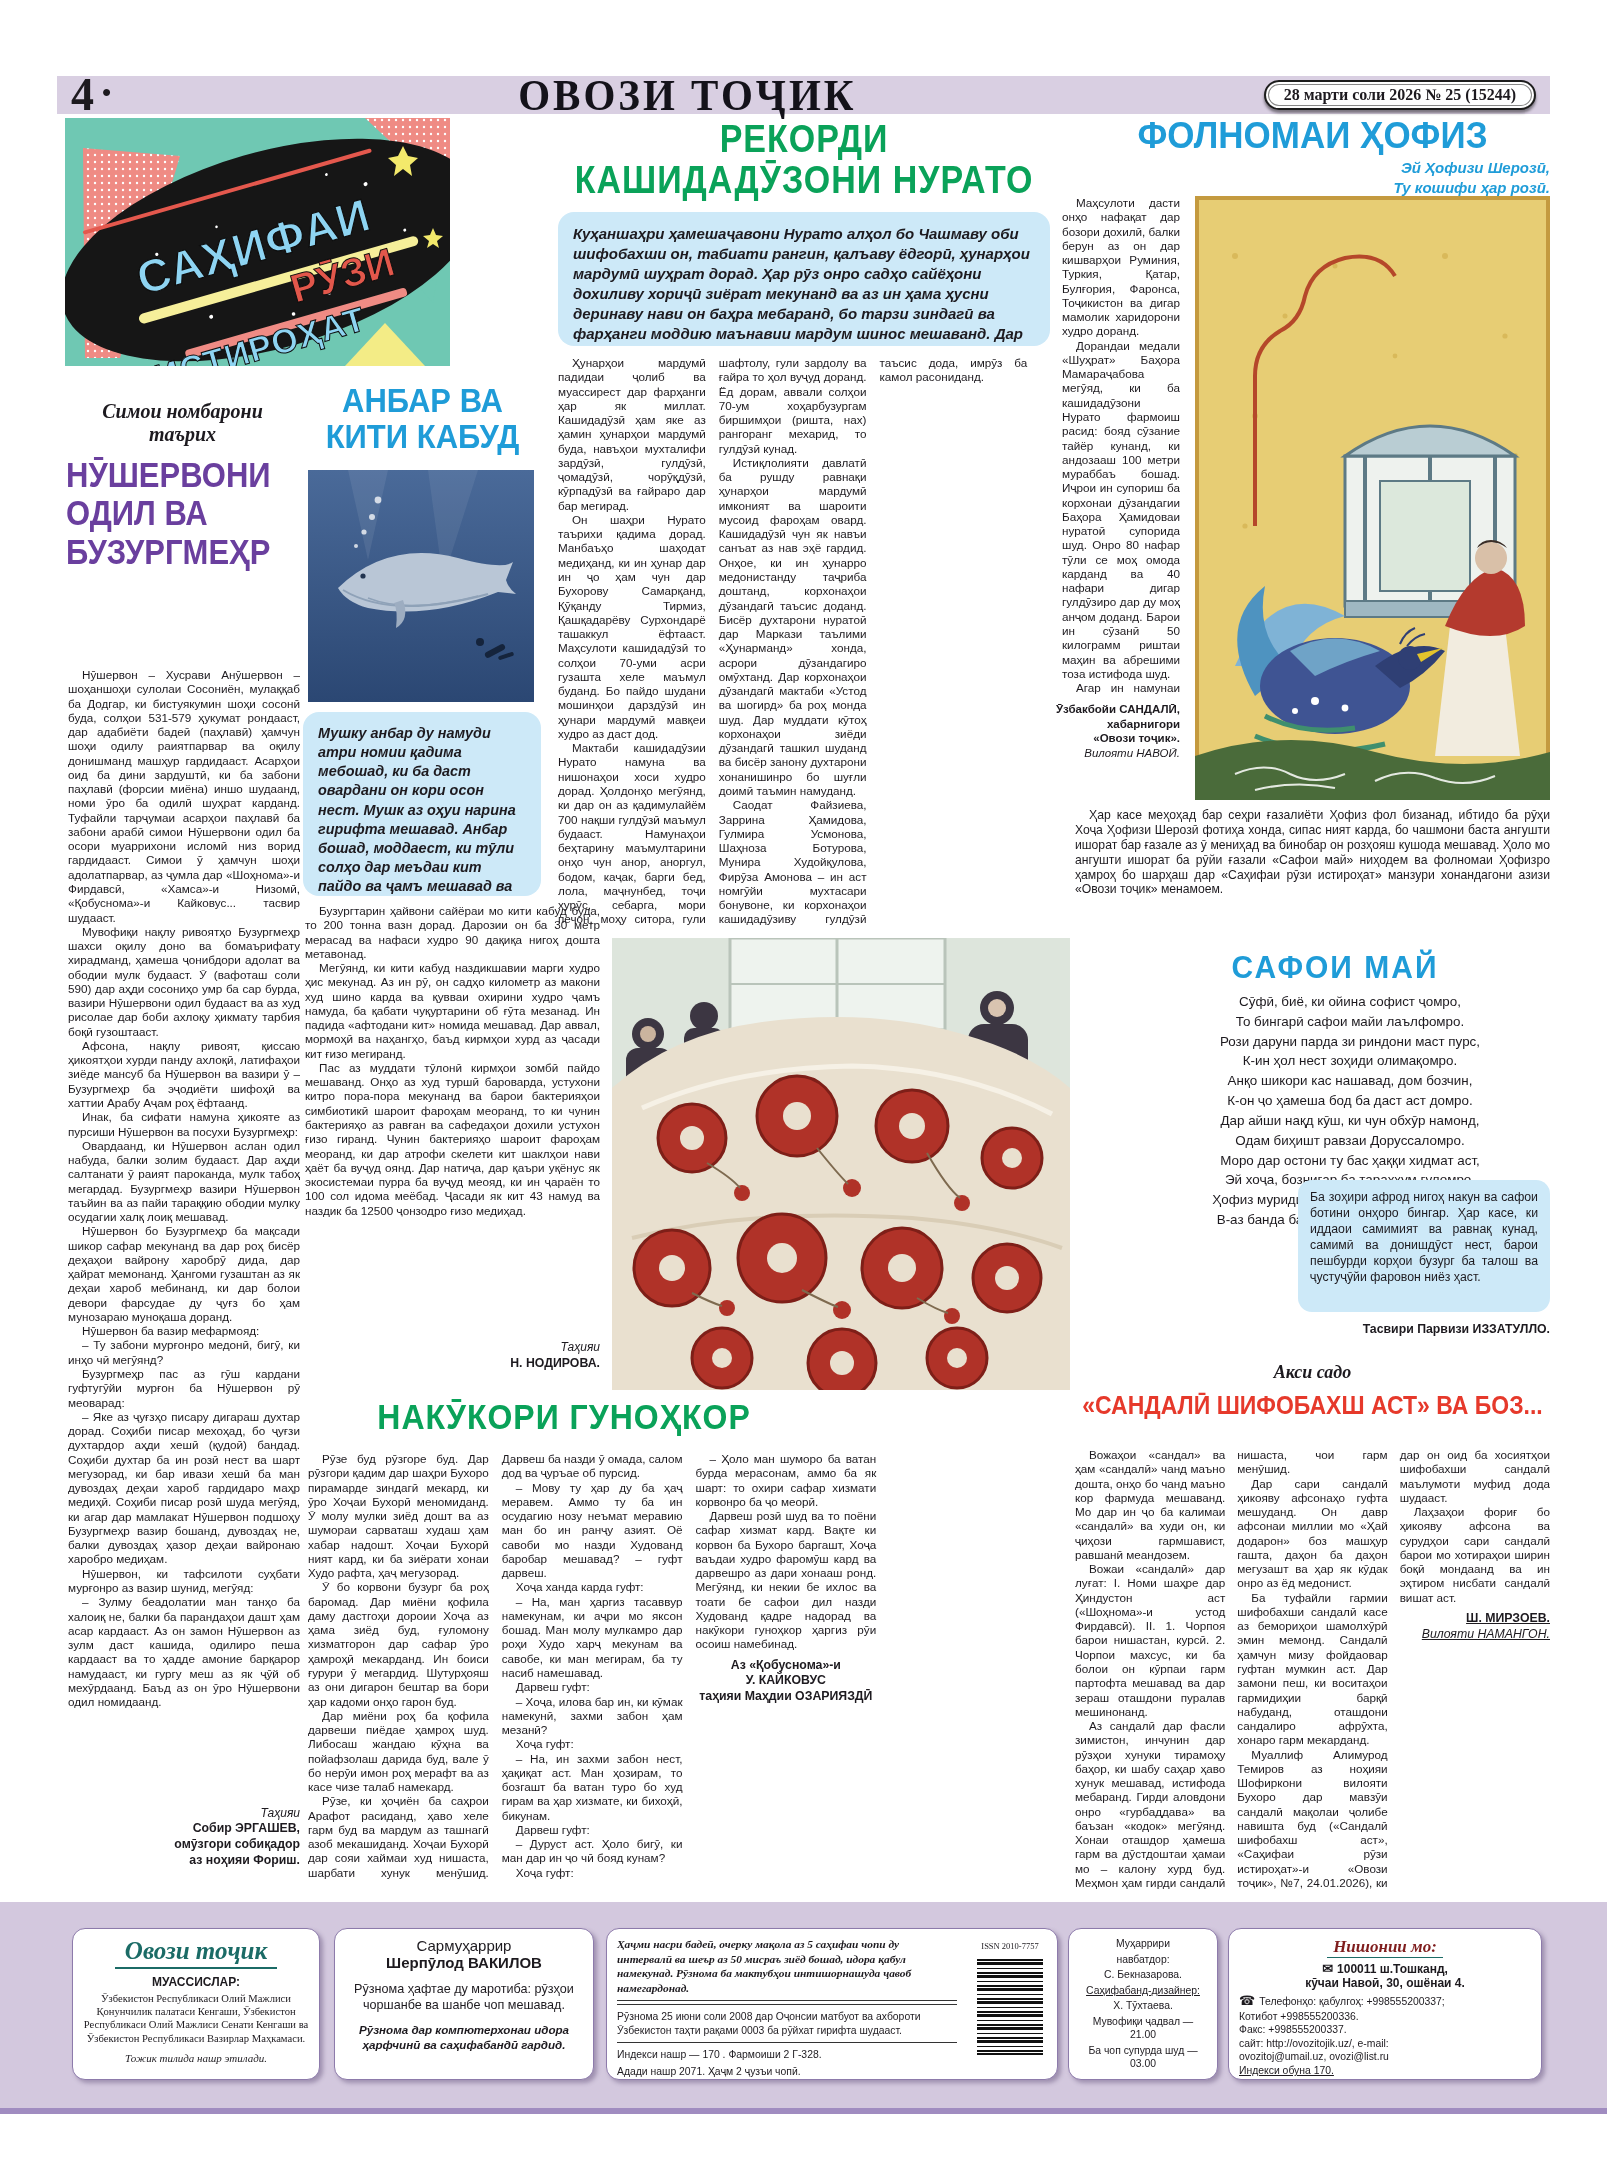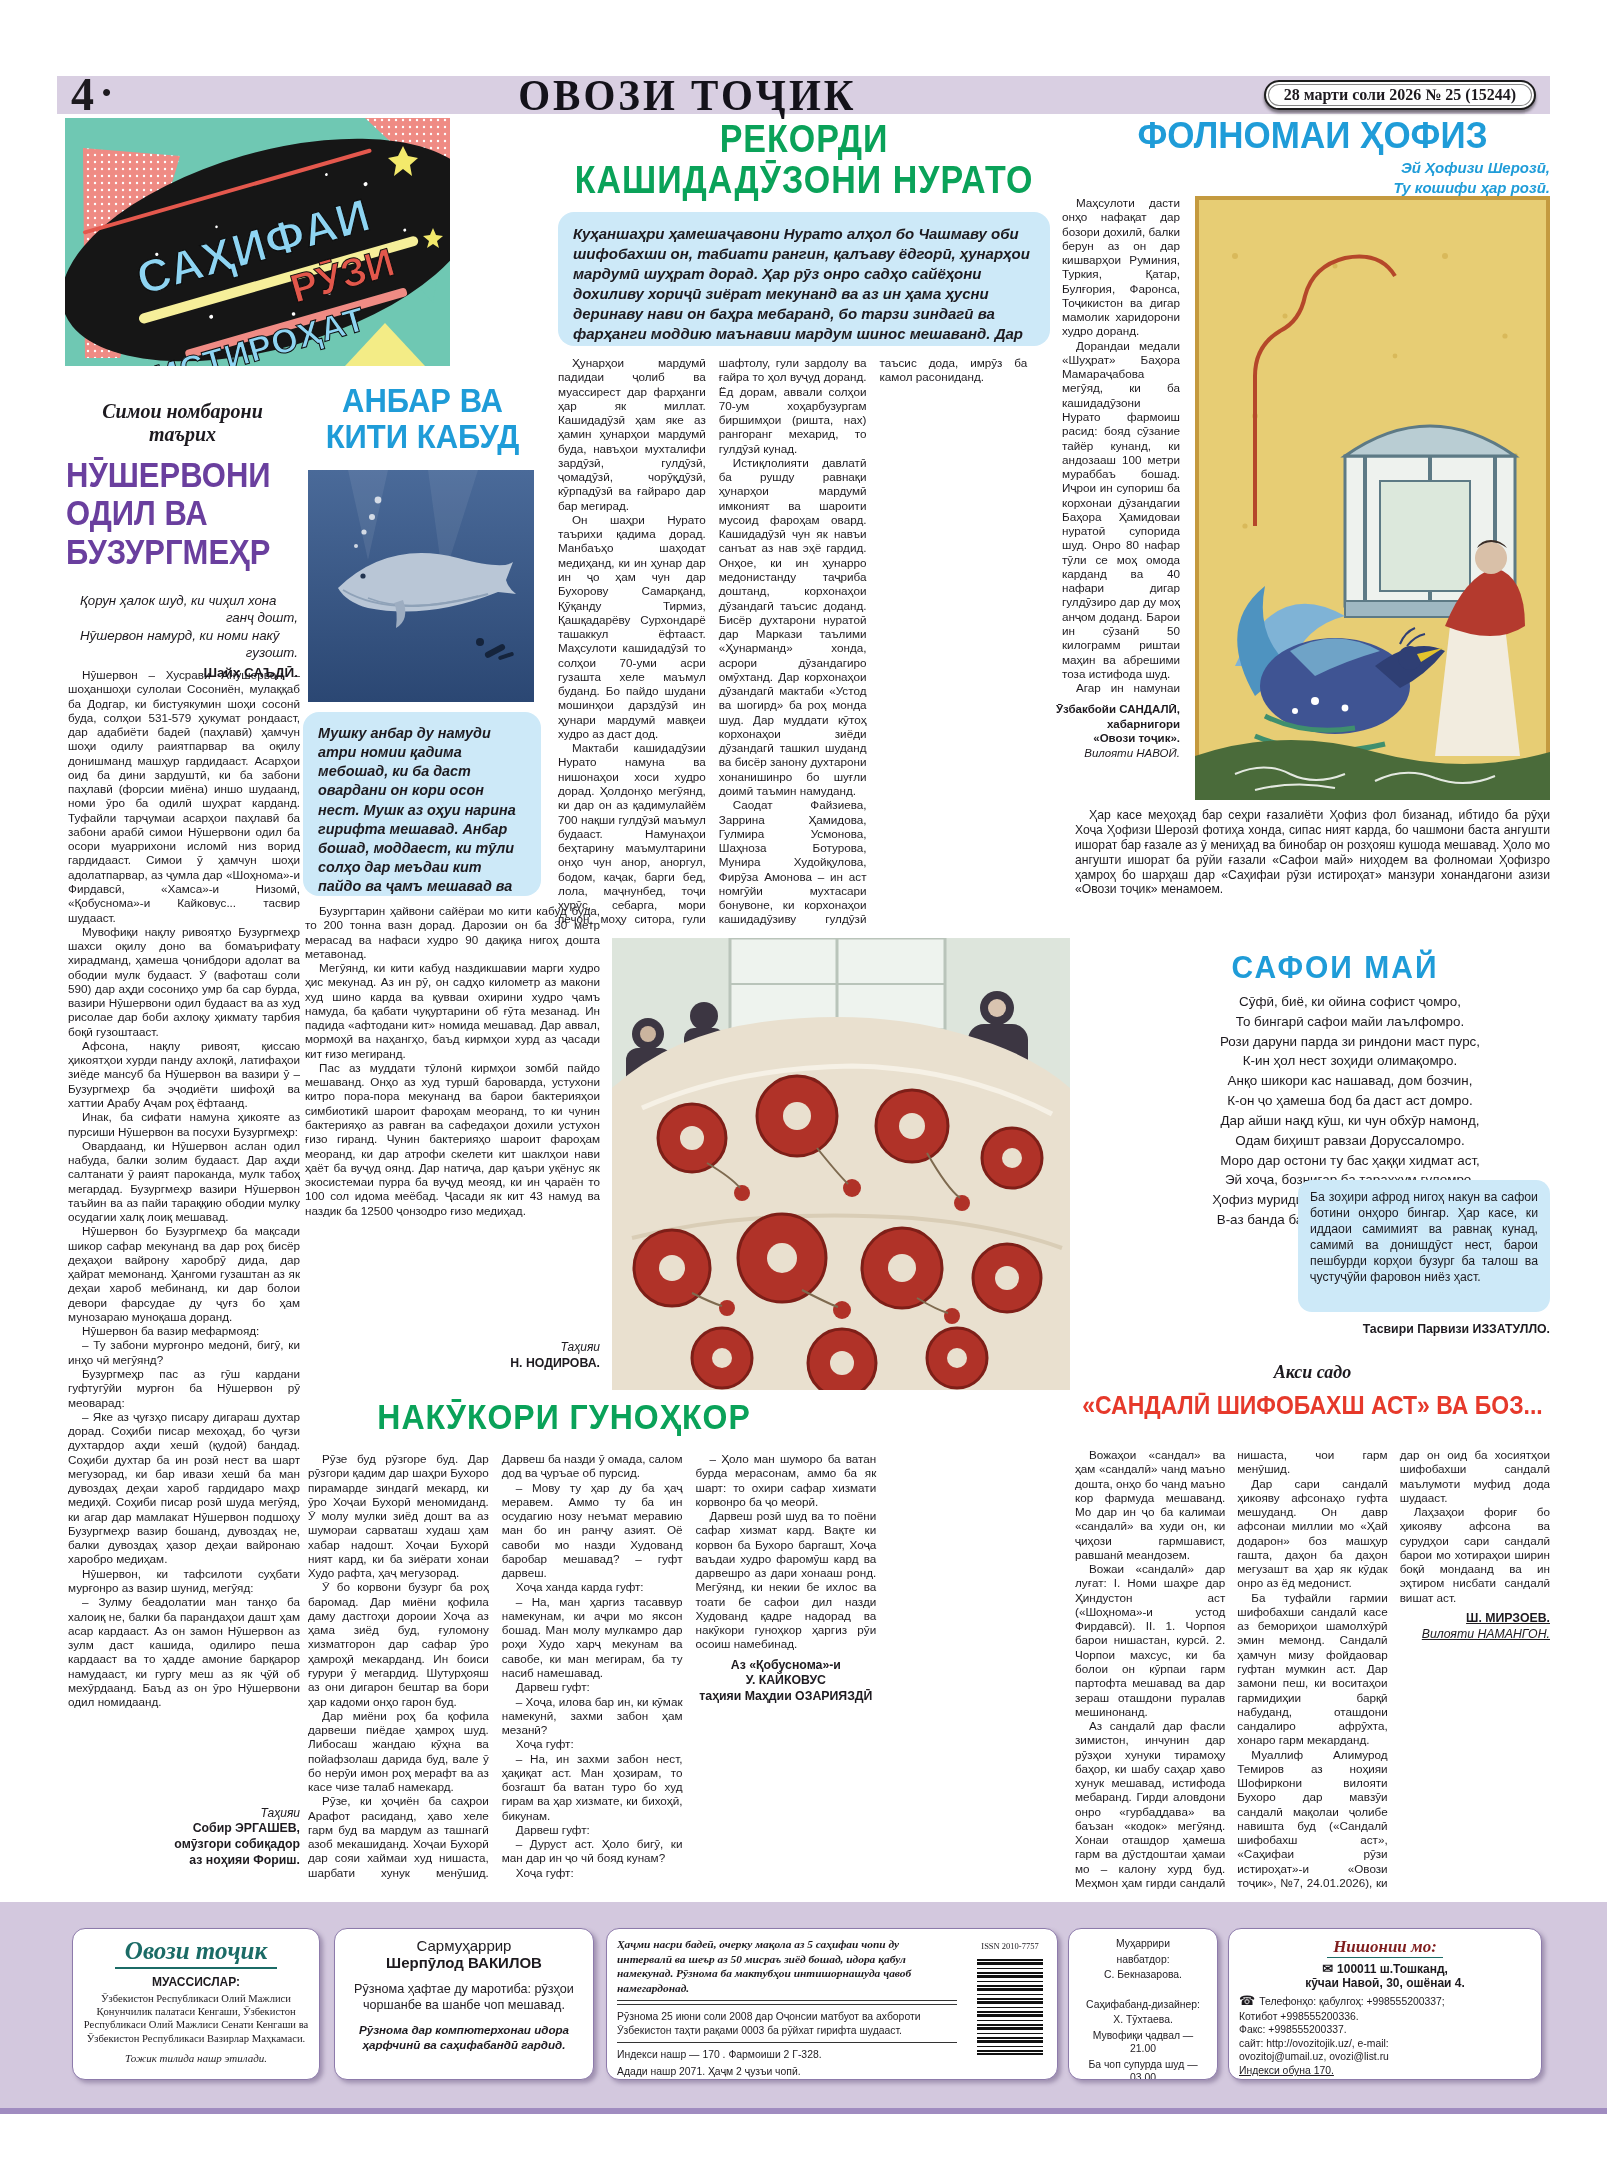--- a/index.html
+++ b/index.html
@@ -122,29 +122,20 @@
   </div>
 
   <div class="abs kicker" style="left:65px;top:400px;width:235px;">
     <div>Симои номбарони</div>
     <div>таърих</div>
   </div>
   <div class="abs hl hl-purple" style="left:66px;top:456px;width:240px;">
     <div>НӮШЕРВОНИ</div>
     <div>ОДИЛ ВА</div>
     <div>БУЗУРГМЕҲР</div>
-  </div>
-  <div class="abs epigraph" style="left:80px;top:592px;width:218px;">
-    <div>
-        <div>Қорун ҳалок шуд, ки чиҳил хона</div>
-        <div>ганҷ дошт,</div>
-        <div>Нӯшервон намурд, ки номи накӯ</div>
-        <div>гузошт.</div>
-      </div>
-    <div class="ep-author">Шайх САЪДӢ.</div>
   </div>
   <div class="abs bodytext" style="left:68px;top:668px;width:232px;height:1130px;">
     <div>
         <p>Нӯшервон – Хусрави Анӯшервон – шоҳаншоҳи сулолаи Сосониён, мулаққаб ба Додгар, ки бистуякумин шоҳи сосонӣ буда, солҳои 531-579 ҳукумат рондааст, дар адабиёти бадеӣ (паҳлавӣ) ҳамчун шоҳи одилу раиятпарвар ва оқилу донишманд машҳур гардидааст. Асарҳои оид ба дини зардуштӣ, ки ба забони паҳлавӣ (форсии миёна) иншо шудаанд, номи ӯро ба одилӣ шуҳрат карданд. Туфайли тарҷумаи асарҳои паҳлавӣ ба забони арабӣ симои Нӯшервони одил ба осори муаррихони исломӣ низ ворид гардидааст. Симои ӯ ҳамчун шоҳи адолатпарвар, аз ҷумла дар «Шоҳнома»-и Фирдавсӣ, «Хамса»-и Низомӣ, «Қобуснома»-и Кайковус... тасвир шудааст.</p>
         <p>Мувофиқи нақлу ривоятҳо Бузургмеҳр шахси оқилу доно ва бомаърифату хирадманд, ҳамеша ҷонибдори адолат ва ободии мулк будааст. Ӯ (вафоташ соли 590) дар аҳди сосониҳо умр ба сар бурда, вазири Нӯшервони одил будааст ва аз худ рисолае дар боби ахлоқу ҳикмату тарбия боқӣ гузоштааст.</p>
         <p>Афсона, нақлу ривоят, қиссаю ҳикоятҳои хурди панду ахлоқӣ, латифаҳои зиёде мансуб ба Нӯшервон ва вазири ӯ – Бузургмеҳр ба эҷодиёти шифоҳӣ ва хаттии Арабу Аҷам роҳ ёфтаанд.</p>
         <p>Инак, ба сифати намуна ҳикояте аз пурсиши Нӯшервон ва посухи Бузургмеҳр:</p>
         <p>Овардаанд, ки Нӯшервон аслан одил набуда, балки золим будааст. Дар аҳди салтанати ӯ раият пароканда, мулк табоҳ мегардад. Бузургмеҳр вазири Нӯшервон таъйин ва аз пайи тараққию ободии мулку осудагии халқ лоиқ мешавад.</p>
         <p>Нӯшервон бо Бузургмеҳр ба мақсади шикор сафар мекунанд ва дар роҳ бисёр деҳаҳои вайрону харобрӯ дида, дар ҳайрат мемонанд. Ҳангоми гузаштан аз як деҳаи хароб мебинанд, ки дар болои девори фарсудае ду ҷуғз бо ҳам мунозараю муноқаша доранд.</p>
         <p>Нӯшервон ба вазир мефармояд:</p>
@@ -471,21 +462,21 @@
 
     <div class="issn">ISSN 2010-7757</div>
     <div class="barcode"></div>
   </div>
 
   <div class="fbox fb-center" style="left:1068px;width:150px;padding-top:6px;">
     <div class="f-small">
         <div style="margin-top:2px;">Муҳаррири</div>
         <div style="margin-top:2px;">навбатдор:</div>
         <div style="margin-top:2px;">С. Бекназарова.</div>
-        <div style="margin-top:16px;">Саҳифабанд-дизайнер:</div>
+        <div style="margin-top:2px;text-decoration:underline;">Саҳифабанд-дизайнер:</div>
         <div style="margin-top:2px;">Х. Тӯхтаева.</div>
         <div style="margin-top:2px;">Мувофиқи ҷадвал — 21.00</div>
         <div style="margin-top:2px;">Ба чоп супурда шуд — 03.00</div>
       </div>
   </div>
 
   <div class="fbox" style="left:1228px;width:314px;">
     <div style="text-align:center;"><span class="addr-title">Нишонии мо:</span></div>
     <div style="font-weight:bold;font-size:12px;text-align:center;margin-top:3px;">
       <span class="glyph">✉</span><span>100011 ш.Тошканд,</span>

